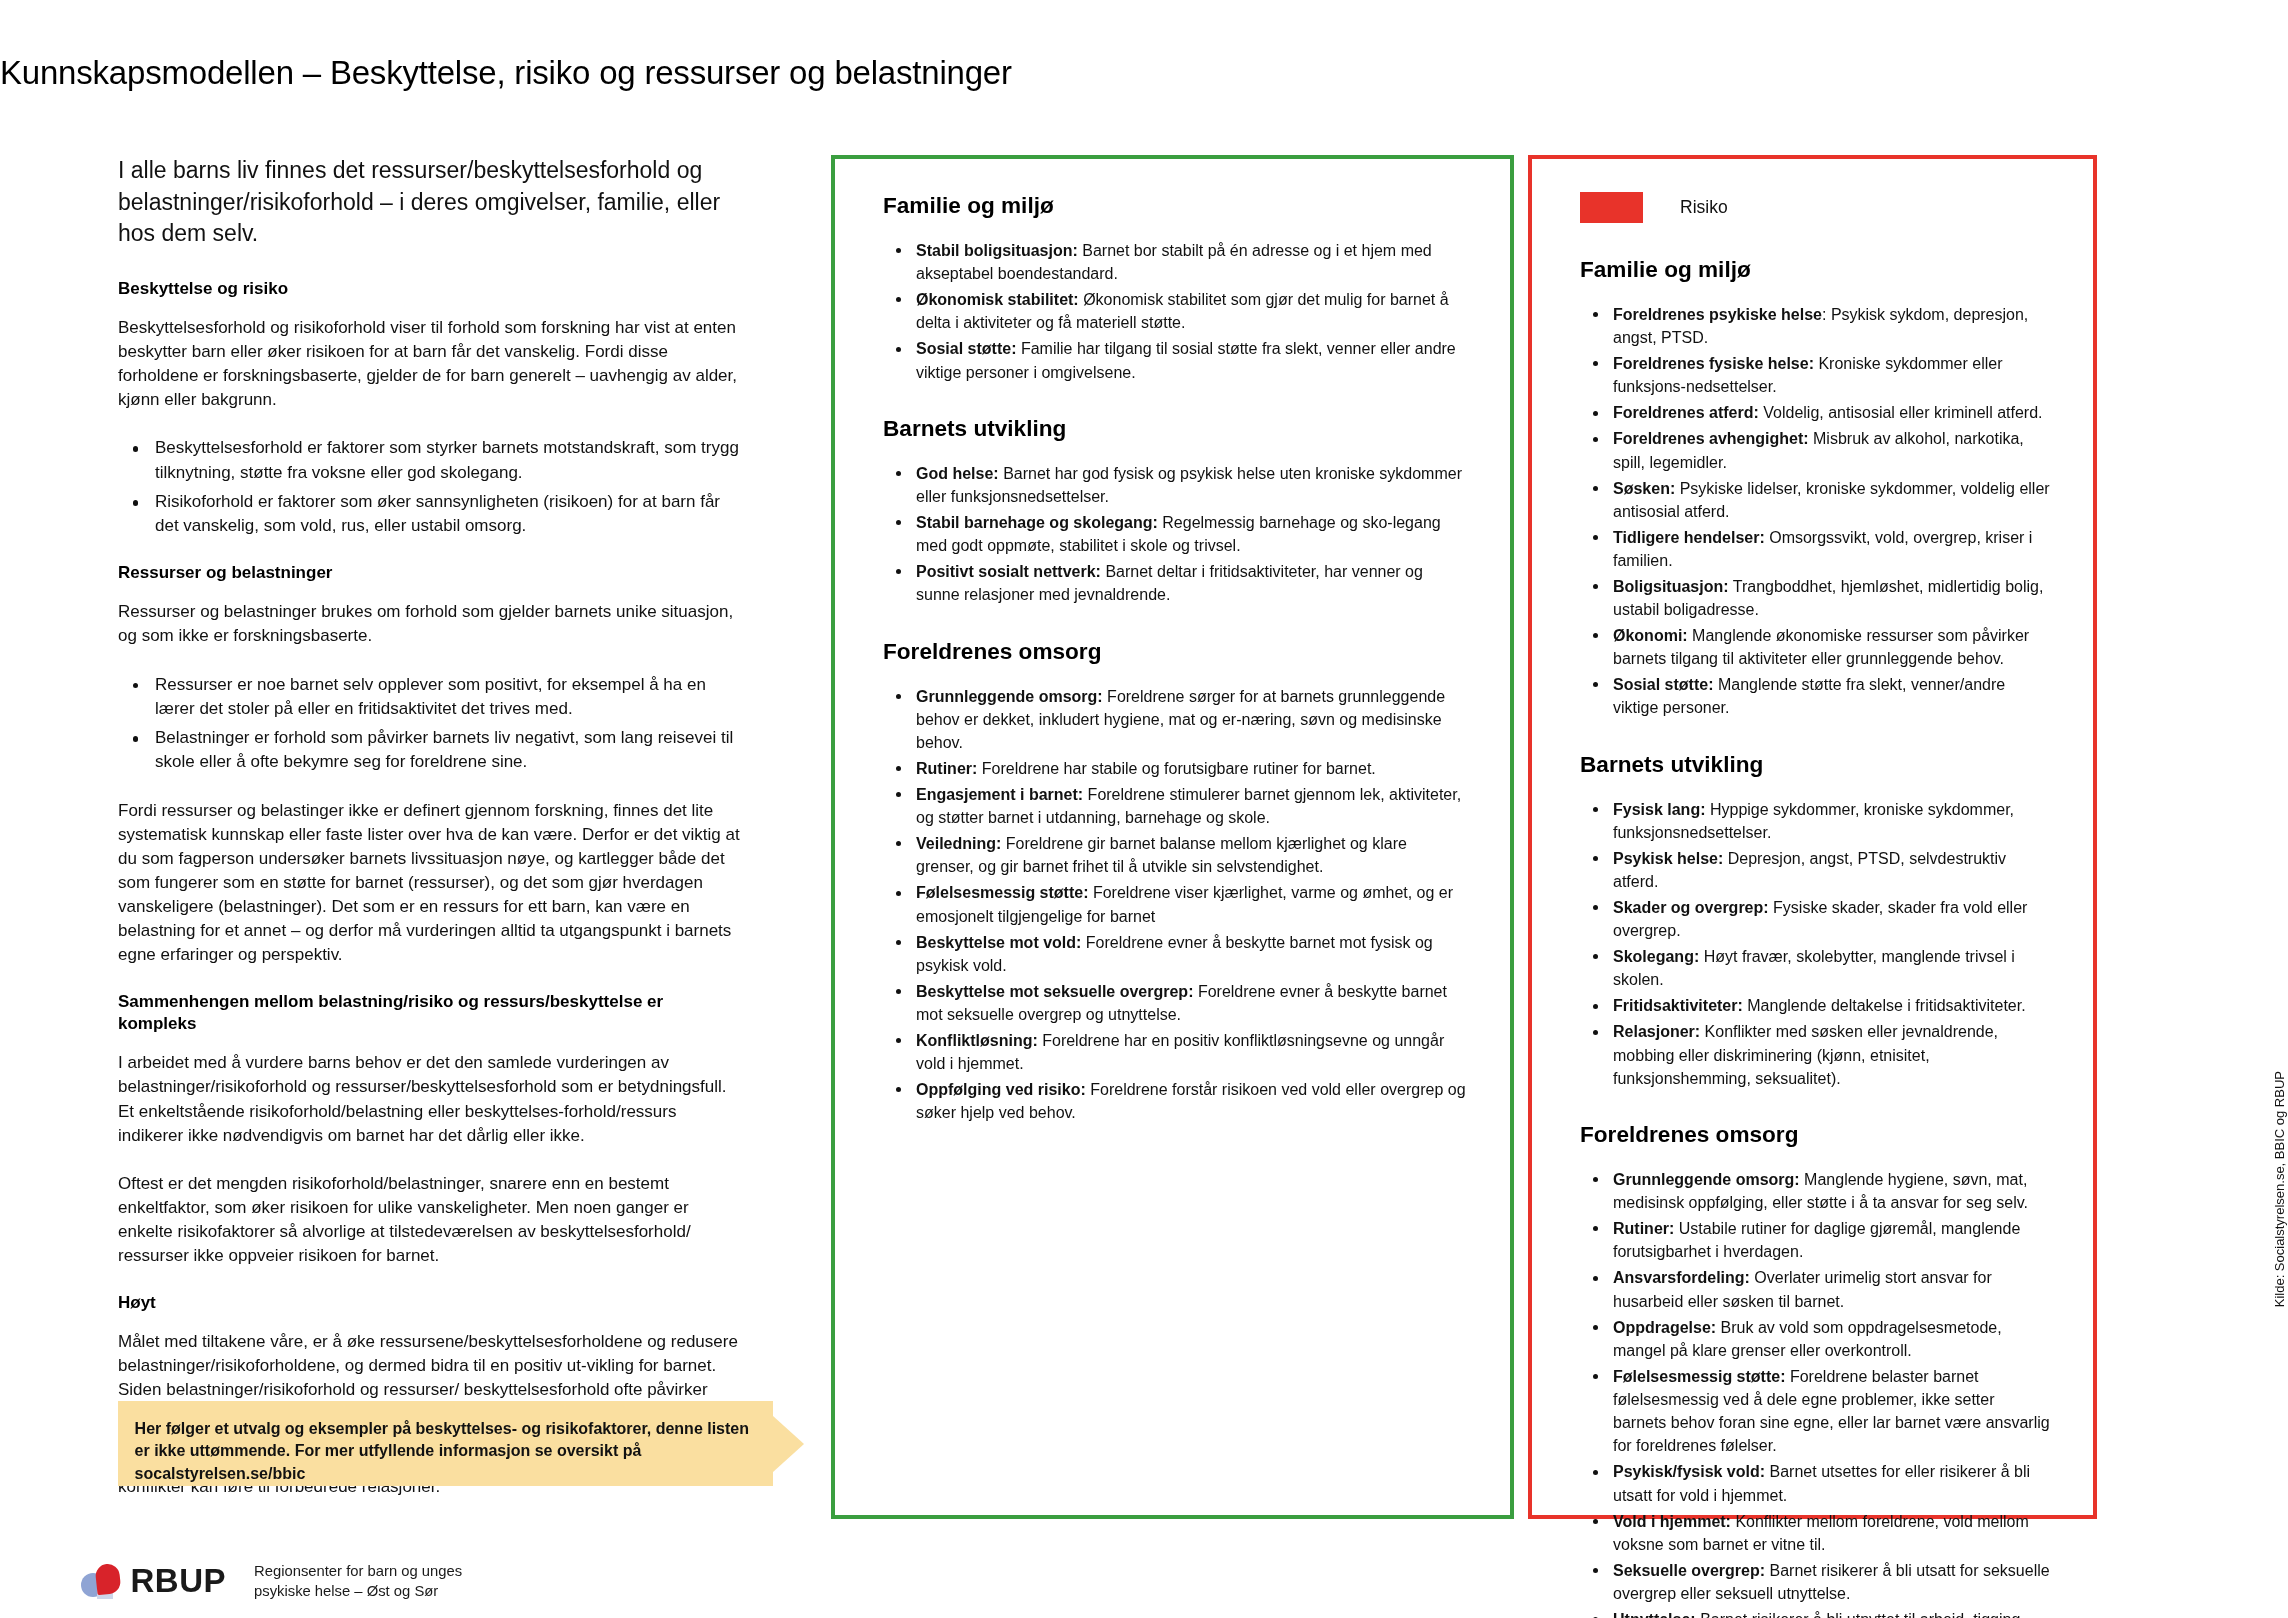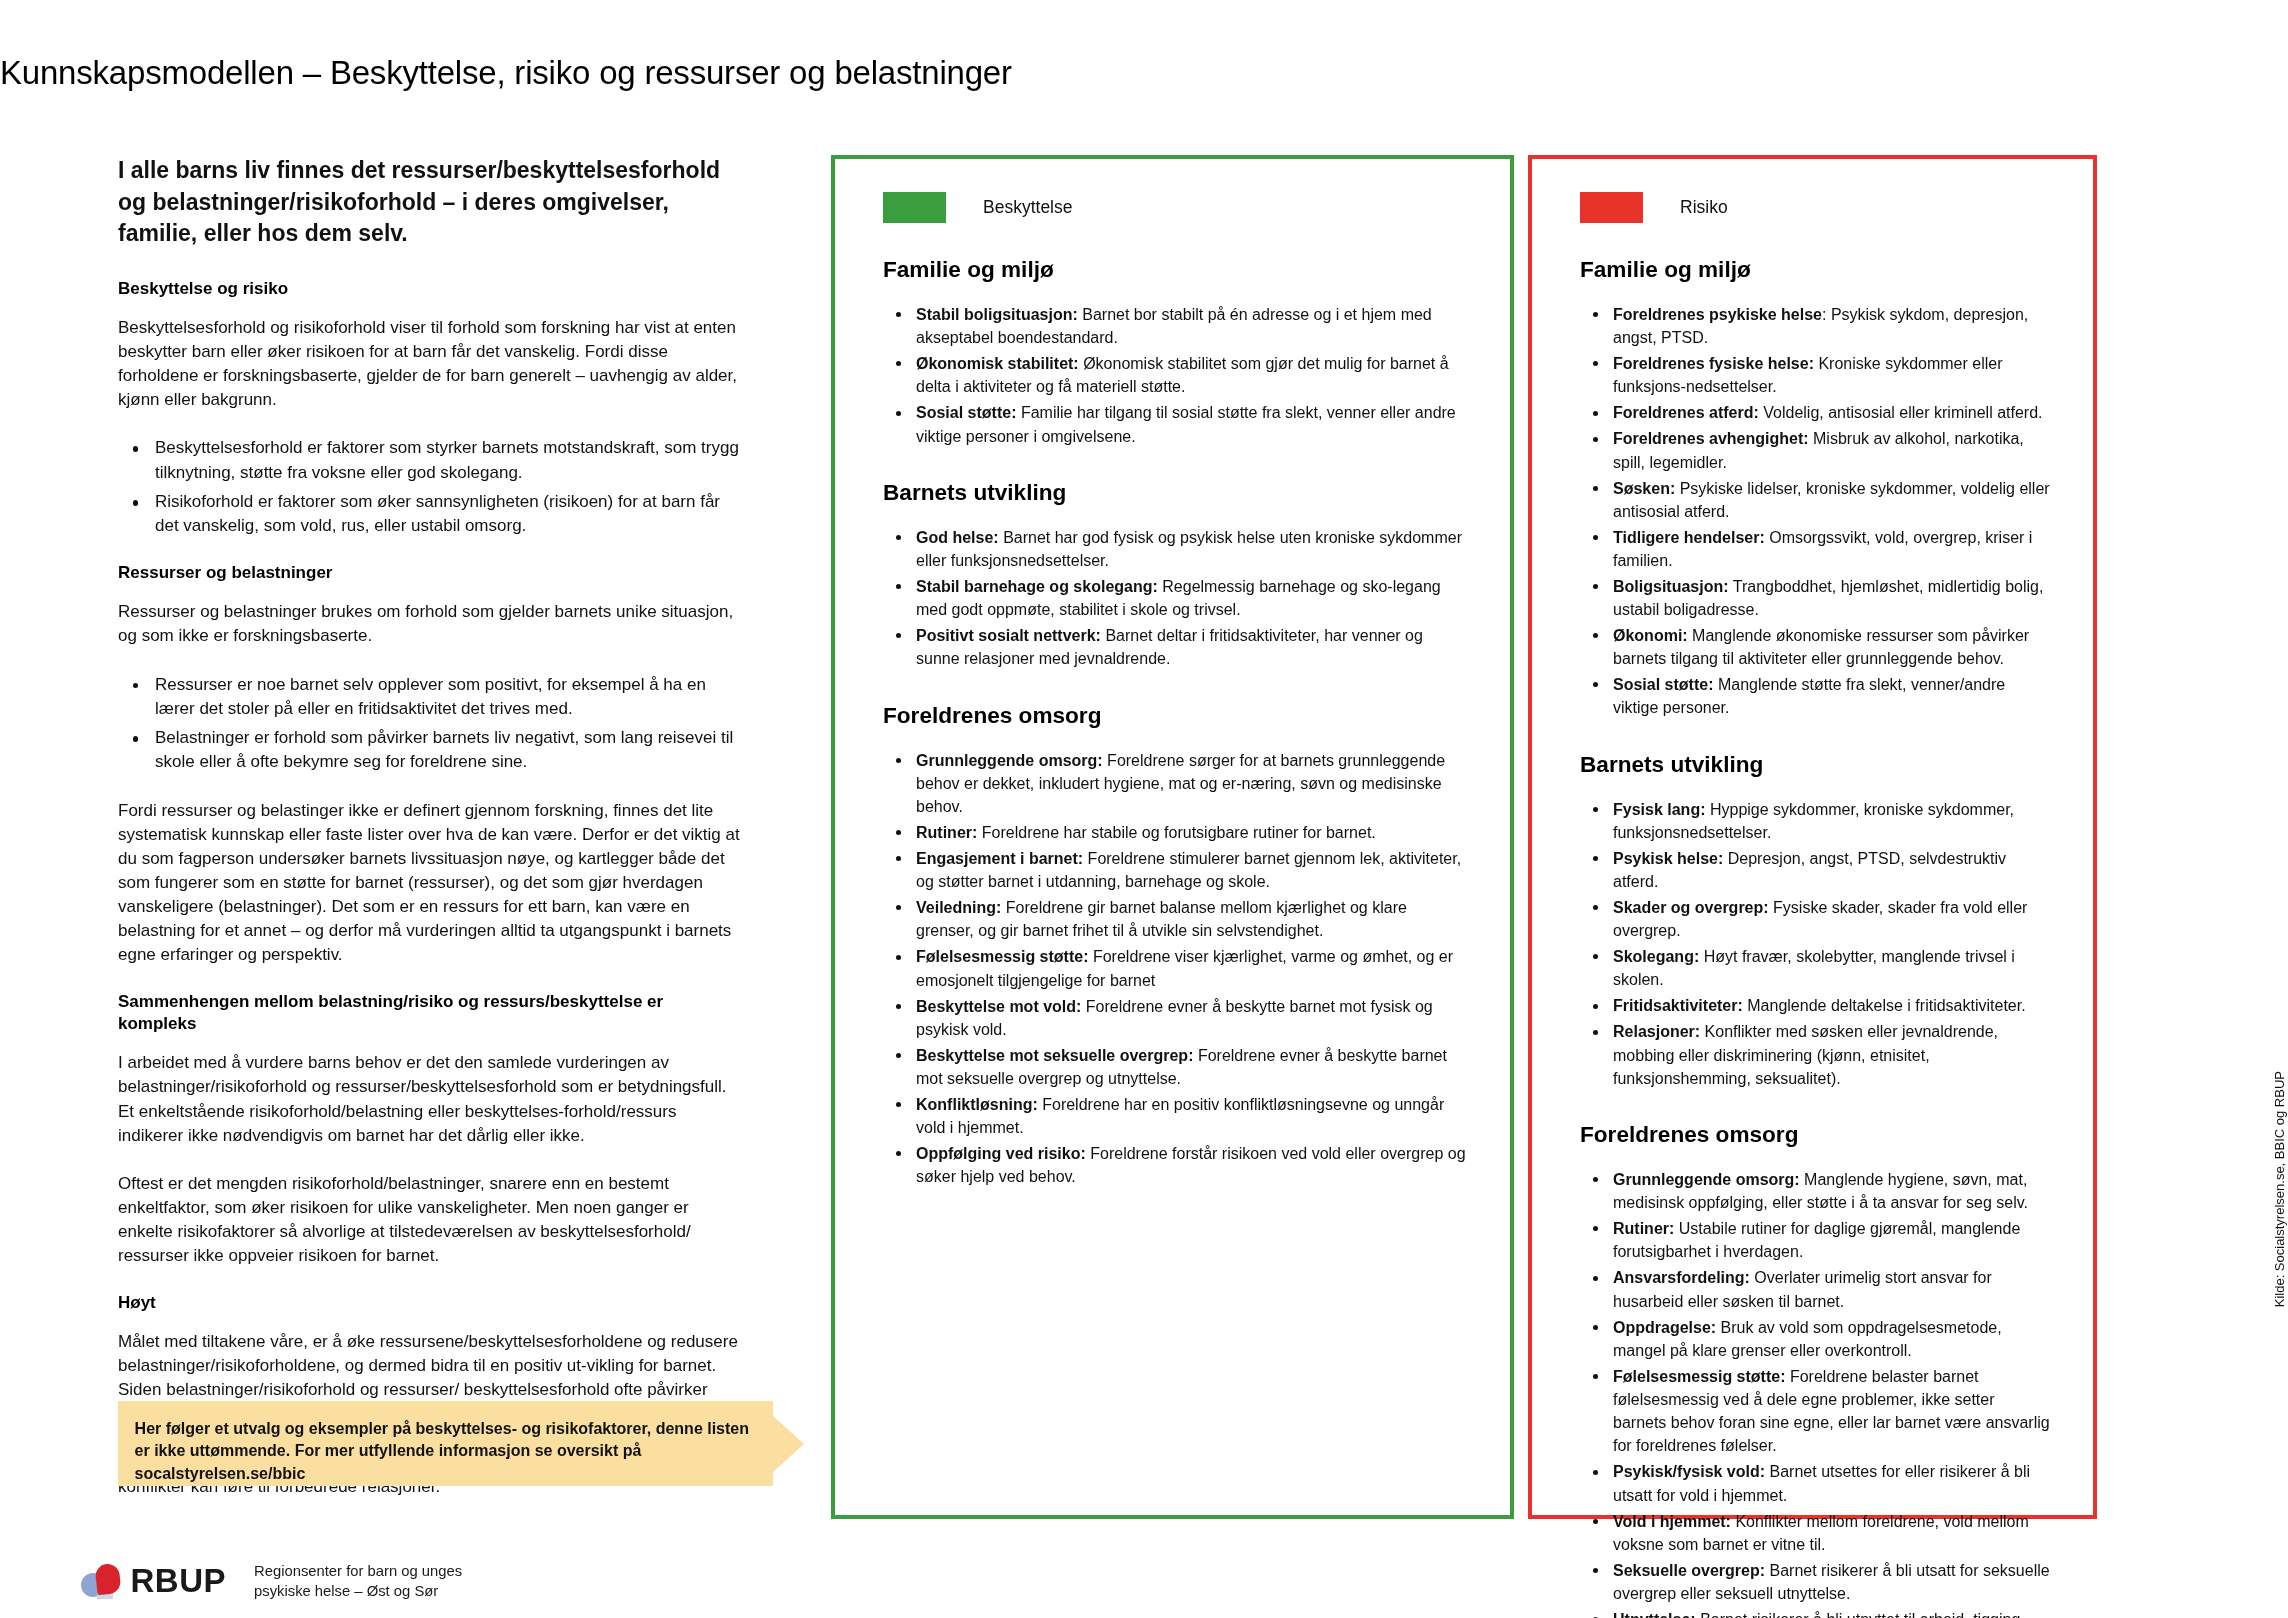--- a/index.html
+++ b/index.html
@@ -18,21 +18,21 @@
     position:absolute;top:54px;left:0;width:2289px;
     font-size:33px;font-weight:400;letter-spacing:-0.2px;
     color:#000;
   }
 
   
   .left-col{
     position:absolute;left:118px;top:155px;width:628px;
   }
   .lead{
-    font-size:23px;line-height:1.38;font-weight:700;color:#111;
+    font-size:23px;line-height:1.38;font-weight:400;color:#111;
     margin:0 0 28px 0;
   }
   .sec-h{
     font-size:17px;font-weight:700;margin:0 0 15.7px 0;line-height:1.3;color:#000;
   }
   .body-p{
     font-size:17px;line-height:1.42;margin:0 0 24px 0;color:#111;
   }
   ul.plain{
     list-style:none;margin:0 0 24px 0;padding:0;
@@ -174,24 +174,20 @@
     </div>
     <div class="logo-word">RBUP</div>
     <div class="logo-sub">
       <div>Regionsenter for barn og unges</div>
       <div>psykiske helse – Øst og Sør</div>
     </div>
   </div>
 
   <div class="panel panel-green" id="panel-0">
     <div class="panel-inner">
-      <div class="legend">
-        <div class="legend-swatch sw-green"></div>
-        <div class="legend-label">Beskyttelse</div>
-      </div>
       <div class="panel-groups">
           <div class="panel-h">Familie og miljø</div>
           <ul class="items">
             <li><b>Stabil boligsituasjon:</b><span> Barnet bor stabilt på én adresse og i et hjem med akseptabel boendestandard.</span></li>
             <li><b>Økonomisk stabilitet:</b><span> Økonomisk stabilitet som gjør det mulig for barnet å delta i aktiviteter og få materiell støtte.</span></li>
             <li><b>Sosial støtte:</b><span> Familie har tilgang til sosial støtte fra slekt, venner eller andre viktige personer i omgivelsene.</span></li>
           </ul>
           <div class="panel-h spaced">Barnets utvikling</div>
           <ul class="items">
             <li><b>God helse:</b><span> Barnet har god fysisk og psykisk helse uten kroniske sykdommer eller funksjonsnedsettelser.</span></li>

